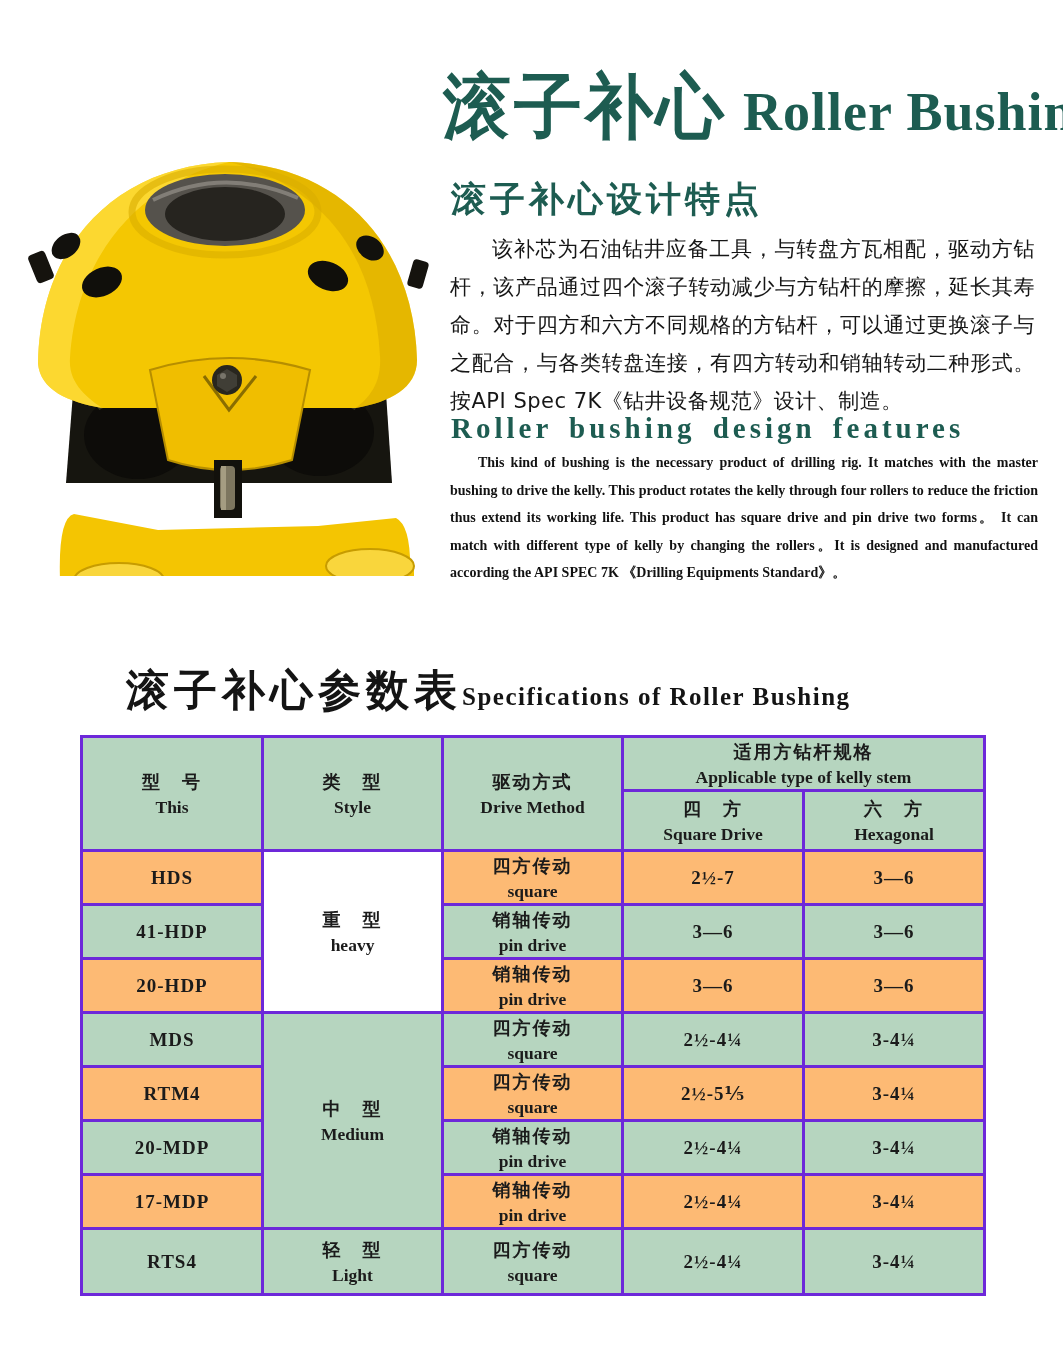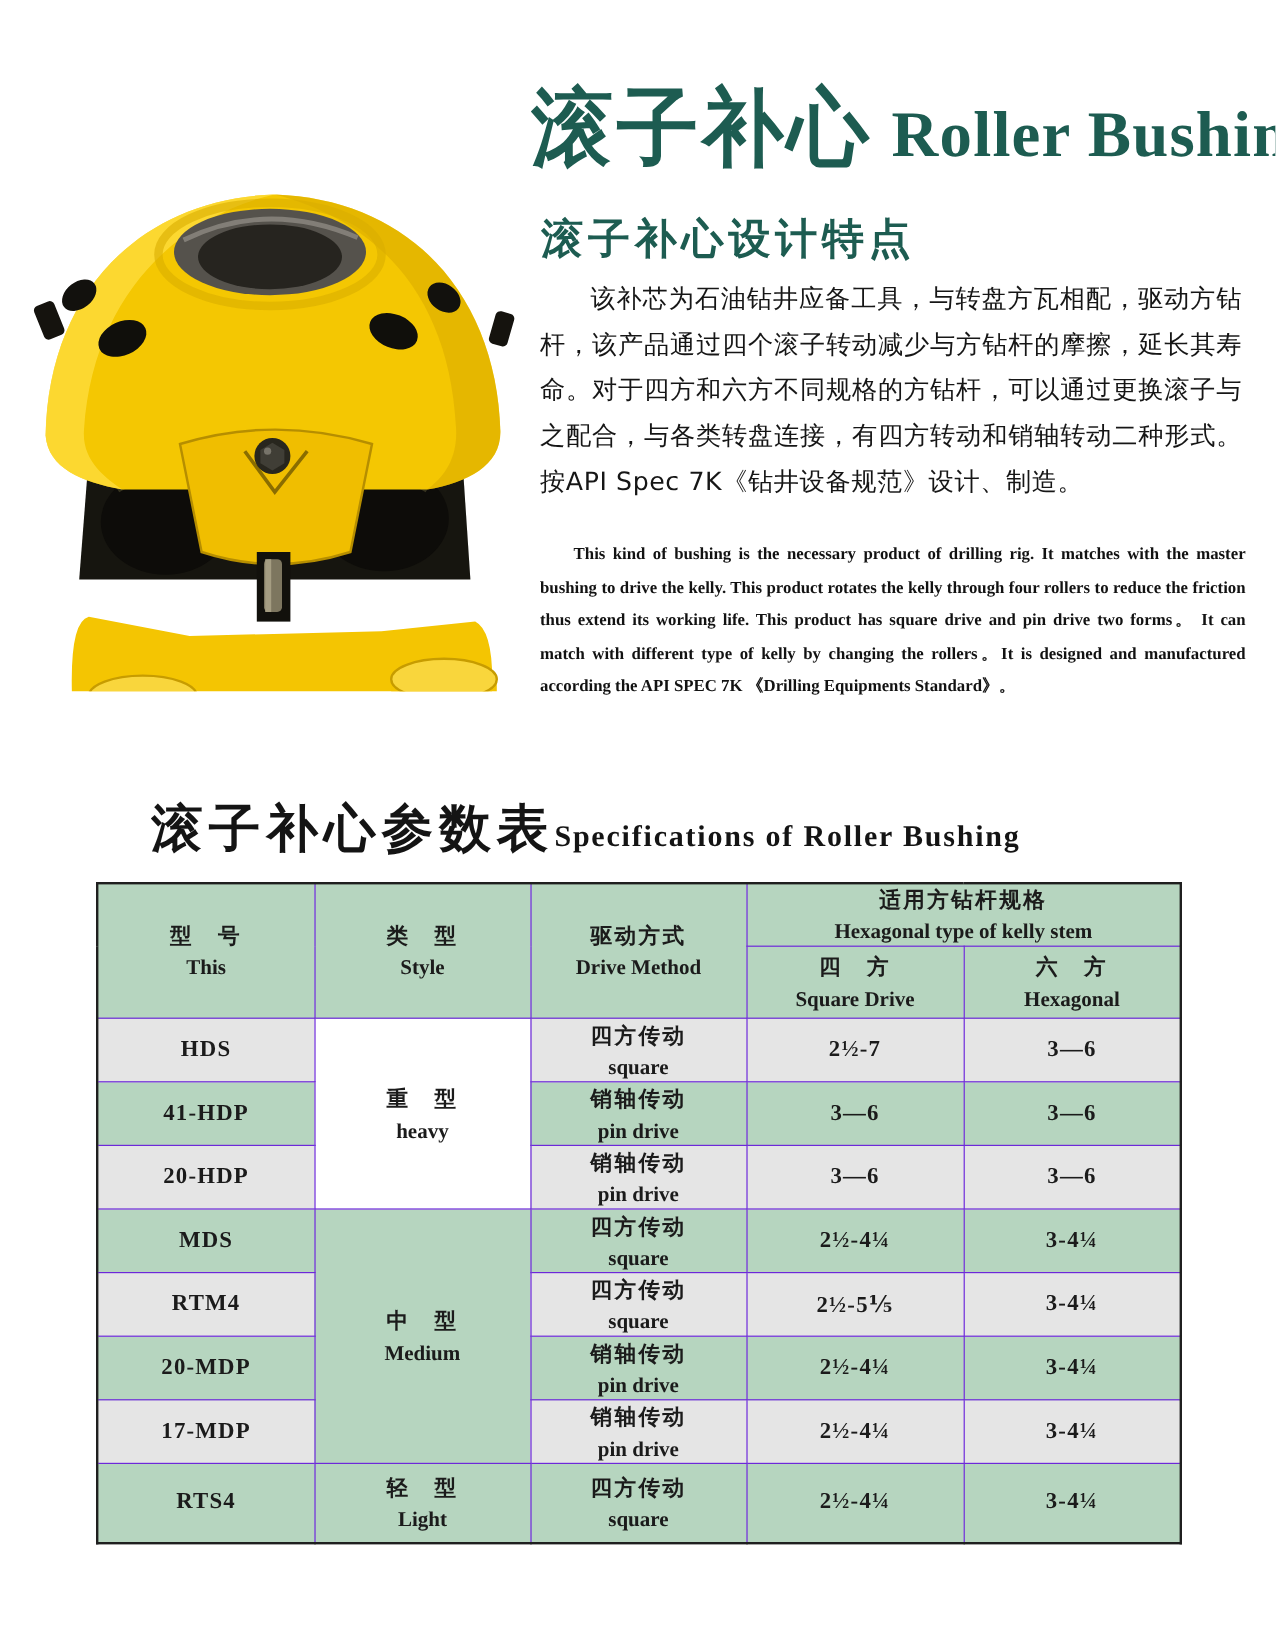--- a/index.html
+++ b/index.html
@@ -37,25 +37,25 @@
   
   .spec-title { position:absolute; left:126px; top:662px; display:flex;
     align-items:baseline; white-space:nowrap; }
   .spec-title-cn { font-size:43px; font-weight:bold; color:#141414; letter-spacing:5px; }
   .spec-title-en { font-family:"Liberation Serif","DejaVu Serif",serif; font-size:25px;
     font-weight:bold; color:#141414; letter-spacing:1.5px; }
 
   table.spec { position:absolute; left:80px; top:735px; width:903px;
     border-collapse:collapse; table-layout:fixed; text-align:center;
     border:2px solid #1f1f1f; }
-  table.spec th, table.spec td { border:1px solid #6d28d9; padding:0; vertical-align:middle; }
+  table.spec th, table.spec td { border:3px solid #6d28d9; padding:0; vertical-align:middle; }
   table.spec thead th { background:#b6d5bf; }
   table.spec thead tr.hr1 { height:50px; }
   table.spec thead tr.hr2 { height:60px; }
-  table.spec tbody tr { height:53px; background:#e5e5e5; }
+  table.spec tbody tr { height:53px; background:#fdba74; }
   table.spec tbody tr.g td { background:#b6d5bf; }
   table.spec tbody tr:last-child { height:66px; }
   td.sw { background:#ffffff !important; }
   td.sg { background:#b6d5bf !important; }
 
   .cnl { display:block; font-size:18px; font-weight:bold; letter-spacing:2px;
     line-height:27px; font-family:"DejaVu Sans","Liberation Sans",sans-serif; }
   .enl { display:block; font-size:17.5px; font-weight:bold; line-height:24px;
     font-family:"Liberation Serif","DejaVu Serif",serif; }
   .typev, .valv { font-family:"Liberation Serif","DejaVu Serif",serif;
@@ -117,20 +117,21 @@
   </svg>
 
   <div class="title-row">
     <span class="title-cn">滚子补心</span>
     <span class="title-en">Roller Bushing</span>
   </div>
 
   <div class="h2-cn">滚子补心设计特点</div>
   <p class="para-cn">该补芯为石油钻井应备工具，与转盘方瓦相配，驱动方钻杆，该产品通过四个滚子转动减少与方钻杆的摩擦，延长其寿命。对于四方和六方不同规格的方钻杆，可以通过更换滚子与之配合，与各类转盘连接，有四方转动和销轴转动二种形式。按API Spec 7K《钻井设备规范》设计、制造。</p>
 
+  <div class="h3-en">Roller bushing design features</div>
   <p class="para-en">This kind of bushing is the necessary product of drilling rig. It matches with  the master bushing to drive the kelly. This product rotates the kelly through four  rollers to reduce the friction thus extend its working life. This product has square  drive and pin drive two forms。 It can match with different type of kelly by changing the  rollers。It is designed and manufactured according the API SPEC 7K 《Drilling Equipments Standard》。</p>
 
   <div class="spec-title">
     <span class="spec-title-cn">滚子补心参数表</span>
     <span class="spec-title-en">Specifications of Roller Bushing</span>
   </div>
 
   <table class="spec">
     <colgroup>
         <col style="width:181px">
@@ -148,21 +149,21 @@
         <th rowspan="2">
           <span class="cnl">类　型</span>
           <span class="enl">Style</span>
         </th>
         <th rowspan="2">
           <span class="cnl">驱动方式</span>
           <span class="enl">Drive Method</span>
         </th>
         <th colspan="2">
           <span class="cnl">适用方钻杆规格</span>
-          <span class="enl">Hexagonal type of kelly stem</span>
+          <span class="enl">Applicable type of kelly stem</span>
         </th>
       </tr>
       <tr class="hr2">
         <th>
           <span class="cnl">四　方</span>
           <span class="enl">Square Drive</span>
         </th>
         <th>
           <span class="cnl">六　方</span>
           <span class="enl">Hexagonal</span>

